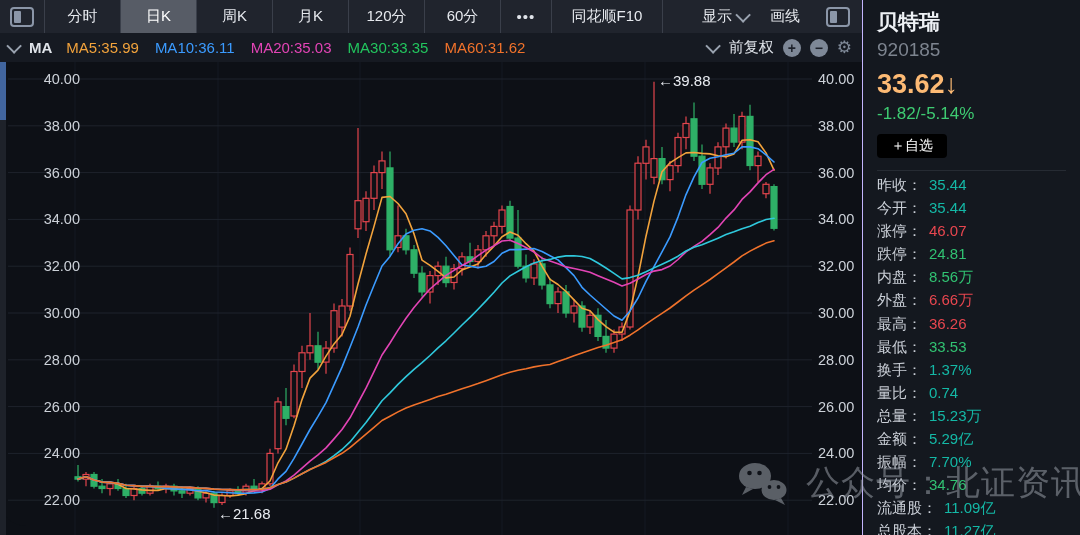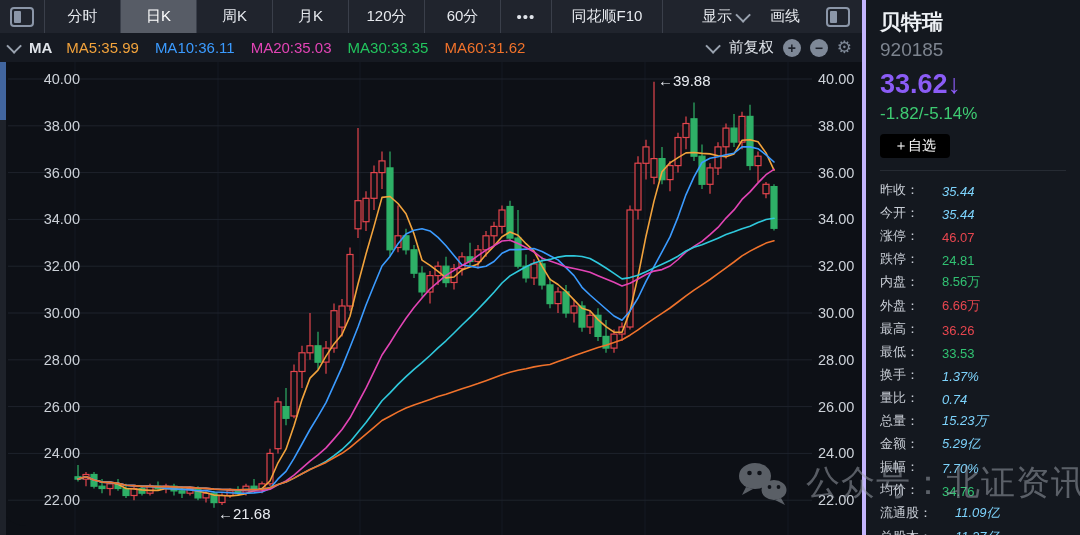--- a/index.html
+++ b/index.html
@@ -39,31 +39,31 @@
 
   
   .chart-area{position:absolute;left:0;top:62px;width:862px;height:473px;}
   .axis{fill:#ccd1d8;font-size:14.5px;font-family:"Liberation Sans","DejaVu Sans",sans-serif;}
   .ann{fill:#e8ebf0;font-size:15px;font-family:"Liberation Sans","DejaVu Sans",sans-serif;}
   .strip{position:absolute;left:0;top:0;width:6px;height:473px;background:#1e222a;}
   .thumb{position:absolute;left:0;top:0;width:6px;height:58px;background:#41659e;cursor:pointer;}
 
   
   .side-panel{position:absolute;left:862px;top:0;width:218px;height:535px;background:#14181f;
-    border-left:4px solid #c4b5fd;box-sizing:border-box;padding:6px 14px;color:#eef1f5;}
+    border-left:1px solid #c4b5fd;box-sizing:border-box;padding:6px 14px;color:#eef1f5;}
   .sp-name{font-size:21px;font-weight:bold;margin-top:2px;}
   .sp-code{font-size:19px;color:#7d848f;margin-top:3px;}
-  .sp-price{font-size:27px;font-weight:bold;color:#8b5cf6;margin-top:8px;}
+  .sp-price{font-size:27px;font-weight:bold;color:#fdba74;margin-top:8px;}
   .sp-change{font-size:17px;color:#3ecb72;margin-top:4px;}
   .sp-btn{display:inline-block;background:#000000;color:#fff;font-size:14px;border-radius:4px;
     padding:3px 14px;margin-top:10px;cursor:pointer;}
   .sp-divider{border-top:1px solid #262b33;margin-top:12px;}
-  .stat-row{display:flex;align-items:flex-end;height:23.1px;font-size:13px;gap:16px;}
+  .stat-row{display:flex;align-items:flex-start;height:23.1px;font-size:15px;}
   .stat-label{color:#c9ced6;margin-right:7px;}
-  .v-w{color:#7dd3fc;font-style:italic;} .v-r{color:#e8464f;} .v-g{color:#31c272;}
+  .v-w{color:#14b8a6;} .v-r{color:#e8464f;} .v-g{color:#31c272;}
 
   
   .watermark{position:absolute;left:736px;top:460px;display:flex;align-items:center;gap:16px;
     z-index:40;pointer-events:none;}
   .watermark span{font-size:34px;color:rgba(157,163,172,0.52);white-space:nowrap;letter-spacing:1px;}
   .wm-icon{opacity:0.55;}
 </style>
 </head>
 <body>
 

